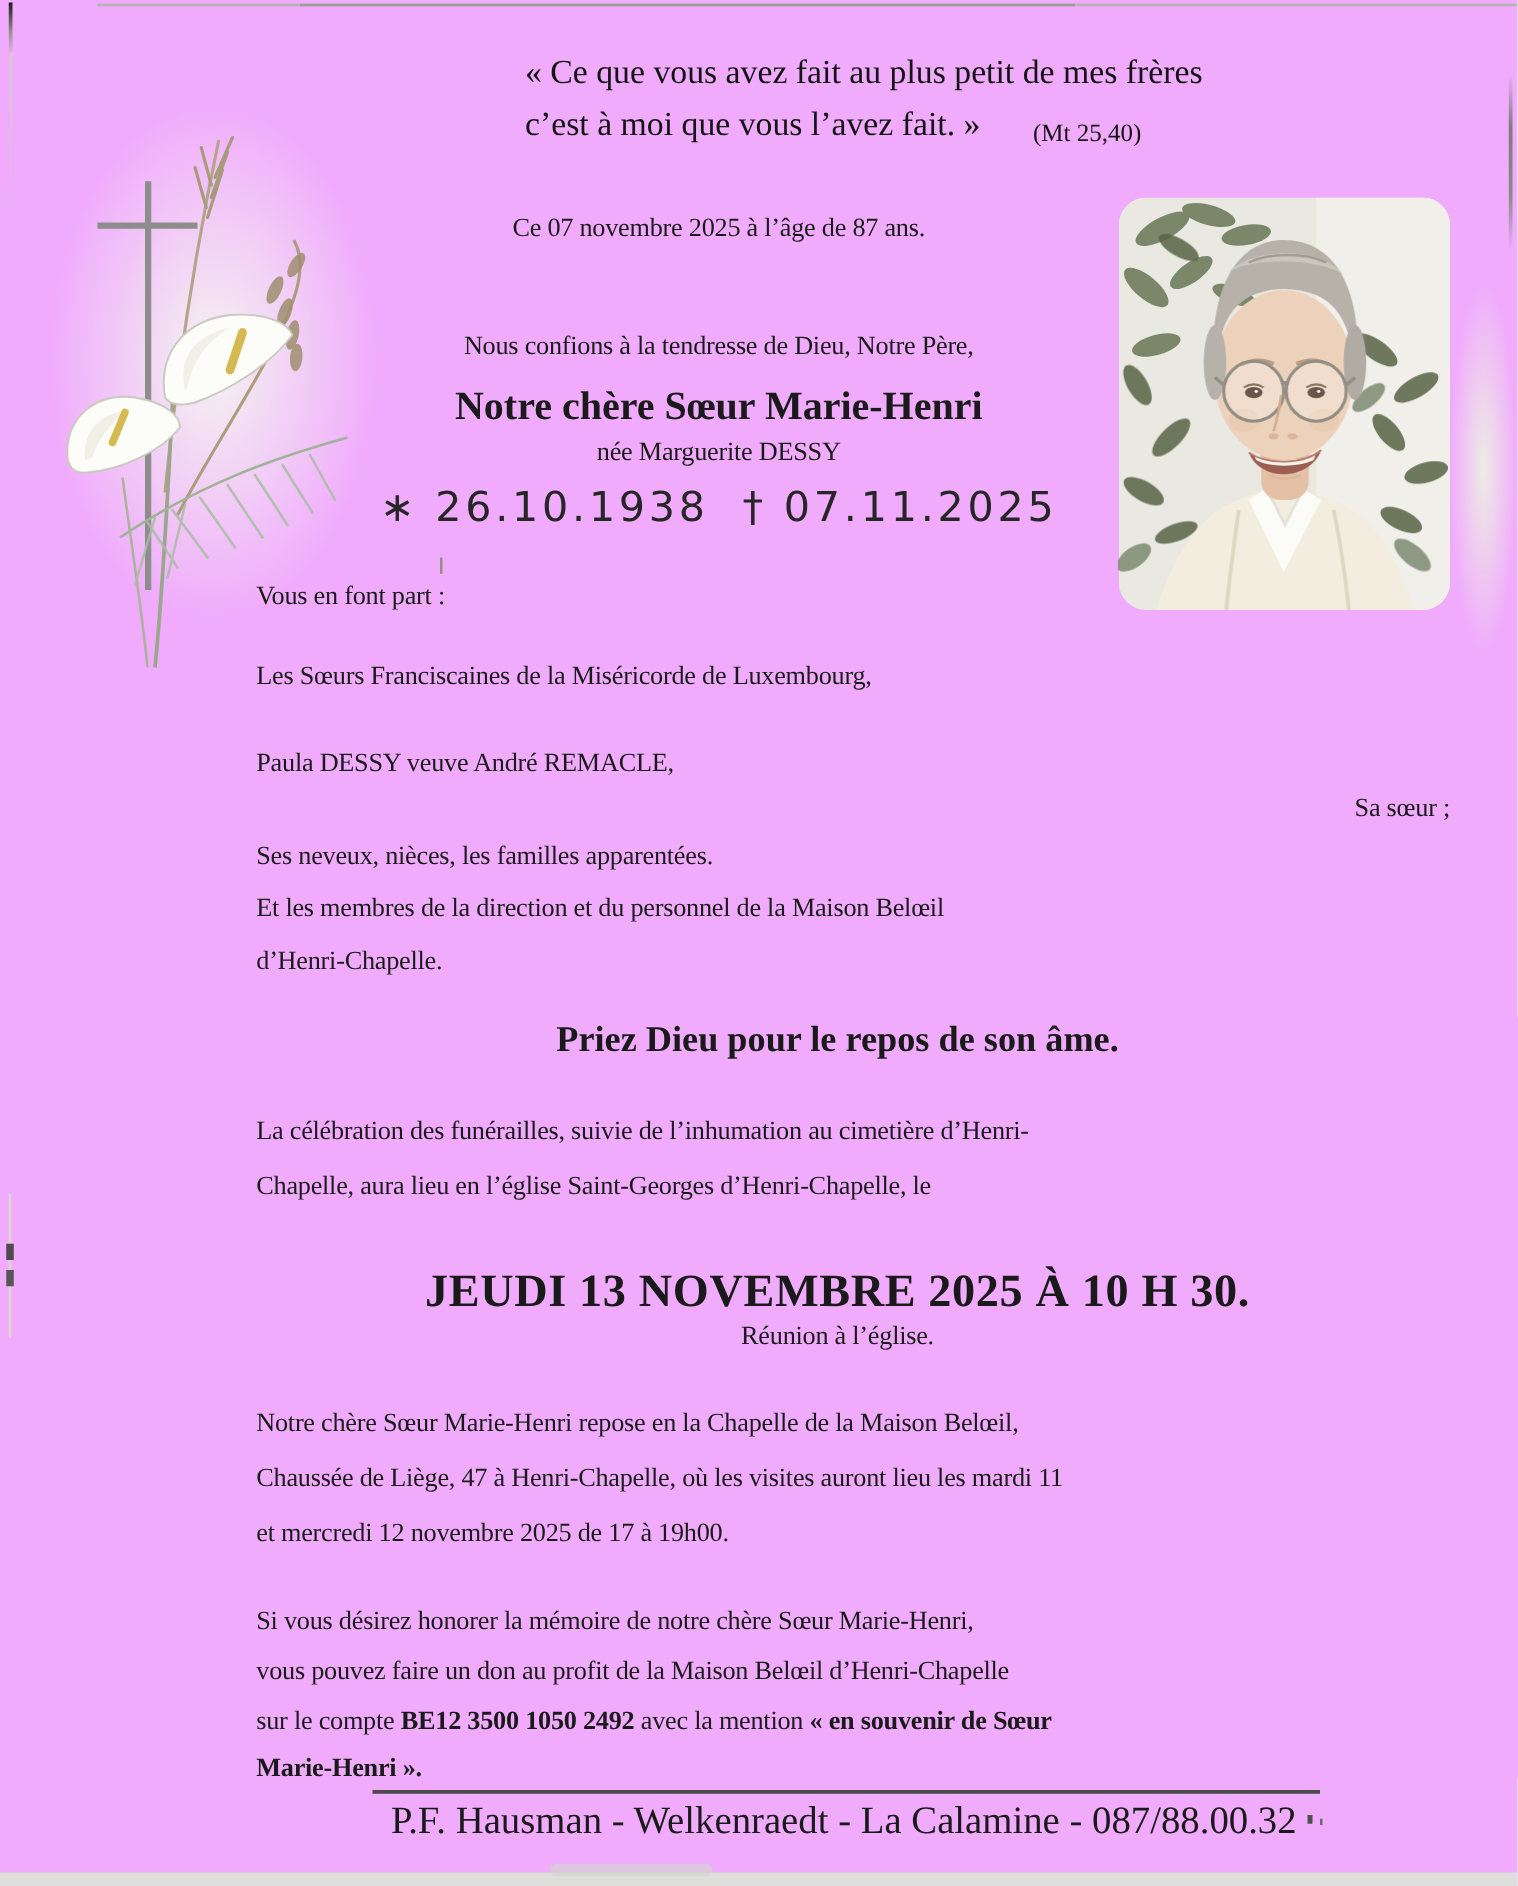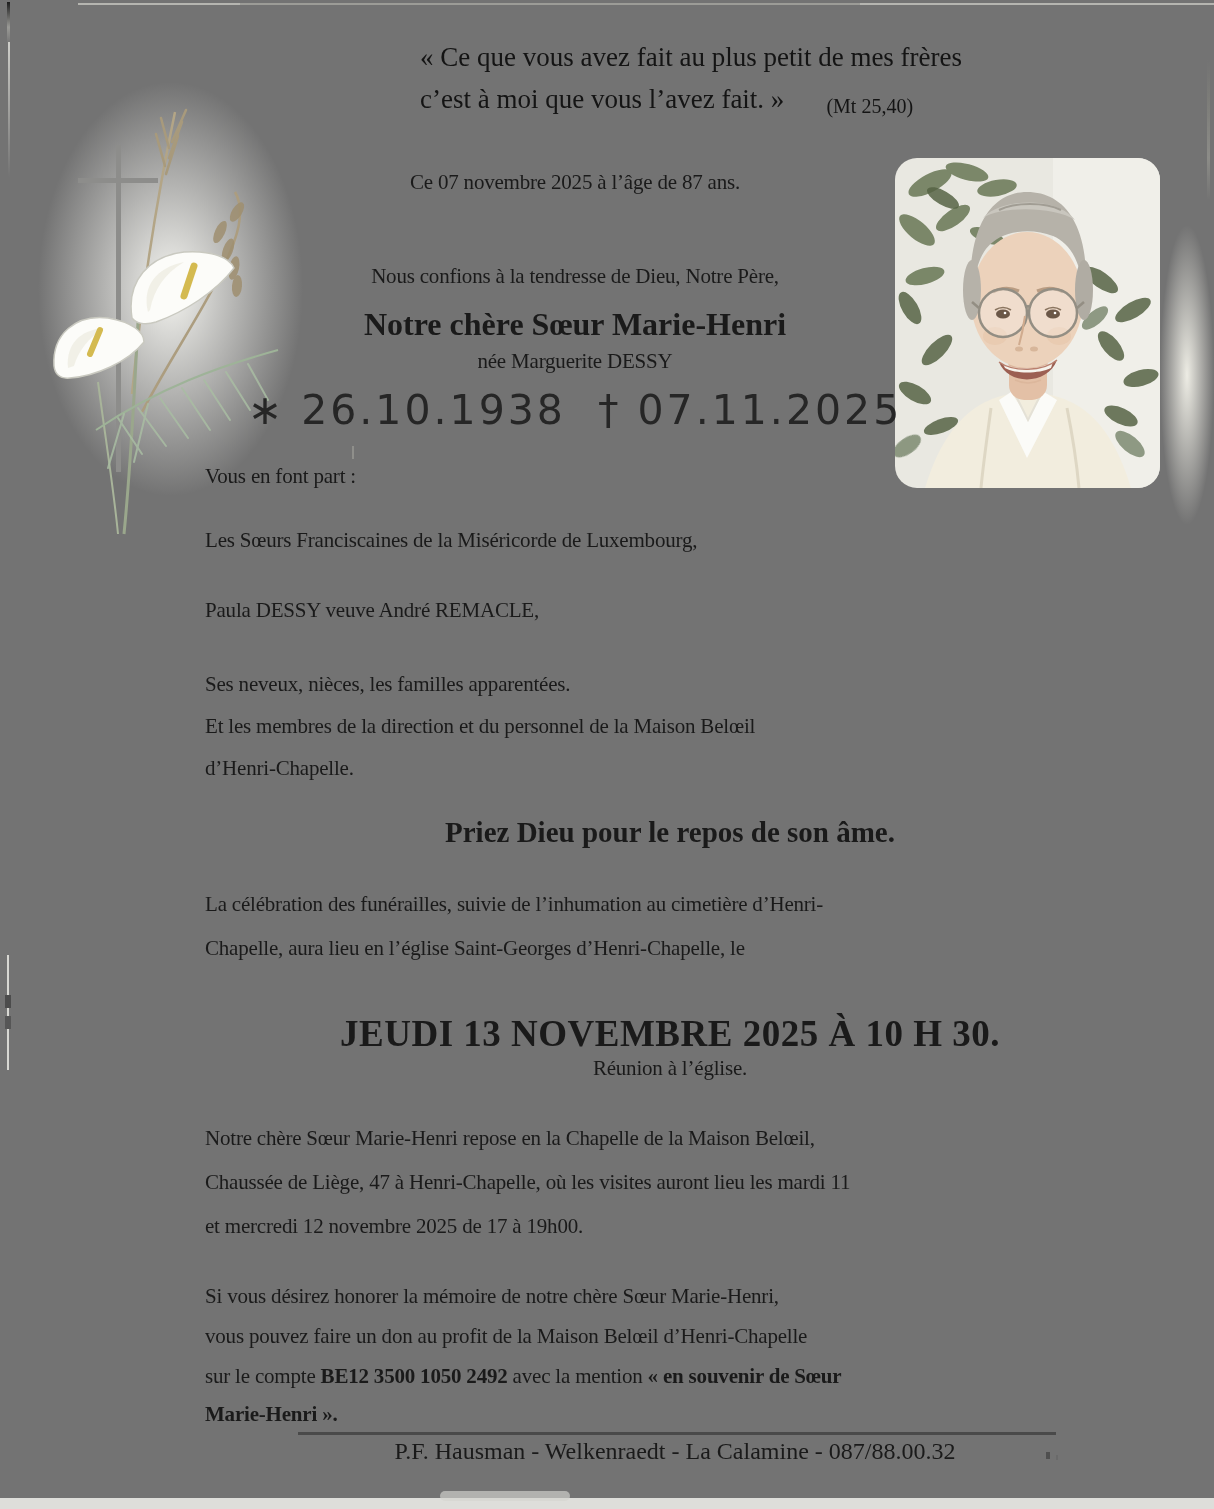--- a/index.html
+++ b/index.html
@@ -1,39 +1,39 @@
 <!DOCTYPE html>
 <html><head>
 <meta charset="utf-8">
 <style>
   html,body{margin:0;padding:0;background:#ffffff;}
   #page{
     position:relative;
     width:1214px;height:1509px;
-    background:#737373;
+    background:#f0abfc;
     overflow:hidden;
     font-family:"Liberation Serif", serif;
     color:#1a1a1a;
   }
   .abs{position:absolute;white-space:nowrap;}
   .body-t{font-size:21px;letter-spacing:-0.2px;}
   .col{left:205px;width:740px;text-align:center;}
   .ccol{left:205px;width:930px;text-align:center;}
   .fullcol{left:205px;width:955px;}
   .quote{font-size:27px;color:#141414;}
   .quote-ref{font-size:20px;margin-left:42px;position:relative;top:5px;}
   .name{font-weight:bold;font-size:32px;}
   .dates{
     font-family:"DejaVu Sans", sans-serif;
-    font-size:41px;letter-spacing:3px;color:#262626;white-space:pre;
+    font-size:33px;letter-spacing:3px;color:#262626;white-space:pre;
   }
   .bold{font-weight:bold;}
   .prayer{font-weight:bold;font-size:29px;}
   .bigdate{font-weight:bold;font-size:37px;letter-spacing:0.5px;}
-  .footer-t{font-size:24px;text-align:center;left:205px;width:940px;}
+  .footer-t{font-size:31px;text-align:center;left:205px;width:940px;}
   .rule{position:absolute;top:1432px;left:298px;width:758px;height:3px;background:#4a4a4a;}
   
   .art-topline{position:absolute;top:3px;left:78px;width:1136px;height:2px;background:#b5b5b0;}
   .art-topline-dark{position:absolute;top:3px;left:240px;width:620px;height:2px;background:#9c9c97;}
   .art-scratch{position:absolute;top:2px;left:7px;width:3px;height:42px;
     background:linear-gradient(#1c1c1c,#9a9a96 60%,rgba(200,200,196,0));}
   .art-scratch-tail{position:absolute;top:42px;left:8px;width:2px;height:135px;
     background:linear-gradient(#cfcfca,rgba(220,220,216,0));}
   .art-leftline{position:absolute;top:955px;left:7px;width:2px;height:115px;background:#d8d8d3;}
   .art-dash1{position:absolute;top:995px;left:5px;width:6px;height:13px;background:#4c4c4c;}
@@ -215,20 +215,21 @@
 
   <div class="abs body-t col" style="top:170px;">Ce 07 novembre 2025 à l’âge de 87 ans.</div>
   <div class="abs body-t col" style="top:264px;">Nous confions à la tendresse de Dieu, Notre Père,</div>
   <div class="abs name col" style="top:306px;">Notre chère Sœur Marie-Henri</div>
   <div class="abs body-t col" style="top:349px;">née Marguerite DESSY</div>
   <div class="abs dates col" style="top:386px;">∗ 26.10.1938  † 07.11.2025</div>
 
   <div class="abs body-t" style="top:464px;left:205px;">Vous en font part :</div>
   <div class="abs body-t" style="top:528px;left:205px;">Les Sœurs Franciscaines de la Miséricorde de Luxembourg,</div>
   <div class="abs body-t" style="top:598px;left:205px;">Paula DESSY veuve André REMACLE,</div>
+  <div class="abs body-t fullcol" style="top:634px;text-align:right;">Sa sœur ;</div>
   <div class="abs body-t" style="top:672px;left:205px;">Ses neveux, nièces, les familles apparentées.</div>
   <div class="abs body-t" style="top:714px;left:205px;">Et les membres de la direction et du personnel de la Maison Belœil</div>
   <div class="abs body-t" style="top:756px;left:205px;">d’Henri-Chapelle.</div>
 
   <div class="abs prayer ccol" style="top:816px;">Priez Dieu pour le repos de son âme.</div>
 
   <div class="abs body-t" style="top:892px;left:205px;">La célébration des funérailles, suivie de l’inhumation au cimetière d’Henri-</div>
   <div class="abs body-t" style="top:936px;left:205px;">Chapelle, aura lieu en l’église Saint-Georges d’Henri-Chapelle, le</div>
   <div class="abs bigdate ccol" style="top:1012px;">JEUDI 13 NOVEMBRE 2025 À 10 H 30.</div>
   <div class="abs body-t ccol" style="top:1056px;">Réunion à l’église.</div>

